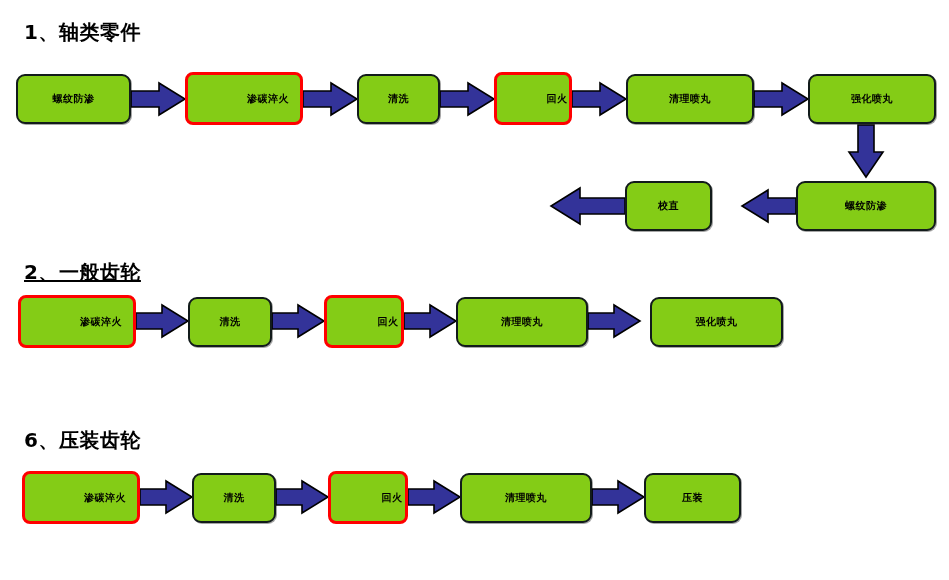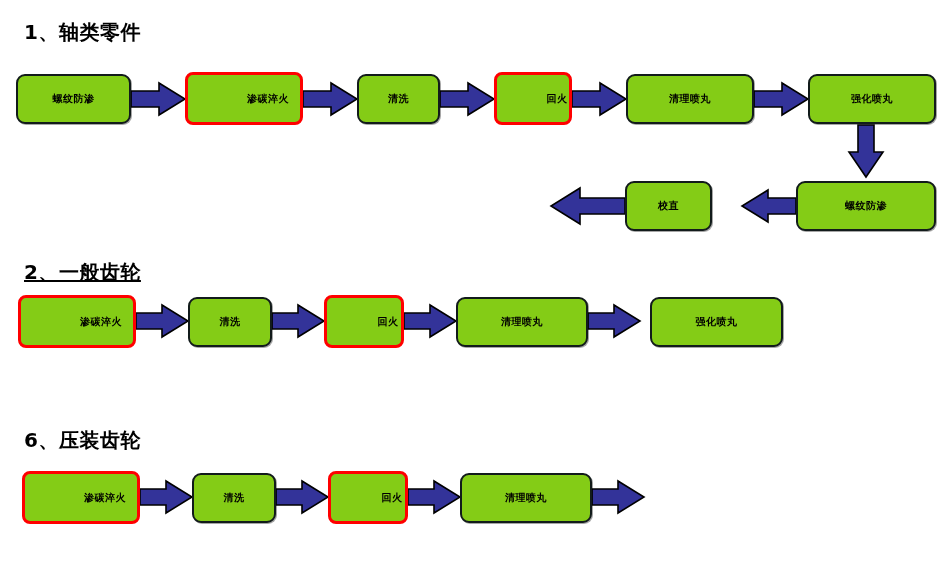--- a/index.html
+++ b/index.html
@@ -135,14 +135,15 @@
   <div class="section-title" style="left:24px; top:430px;">6、压装齿轮</div>
 
   <div class="node alert" style="left:22px; top:471px; width:118px; height:53px;">渗碳淬火</div>
 
   <div class="node" style="left:192px; top:473px; width:84px; height:50px;">清洗</div>
 
   <div class="node alert" style="left:328px; top:471px; width:80px; height:53px;">回火</div>
 
   <div class="node" style="left:460px; top:473px; width:132px; height:50px;">清理喷丸</div>
 
+  <div class="node" style="left:644px; top:473px; width:97px; height:50px;">压装</div>
 
 </div>
 
 </body></html>

